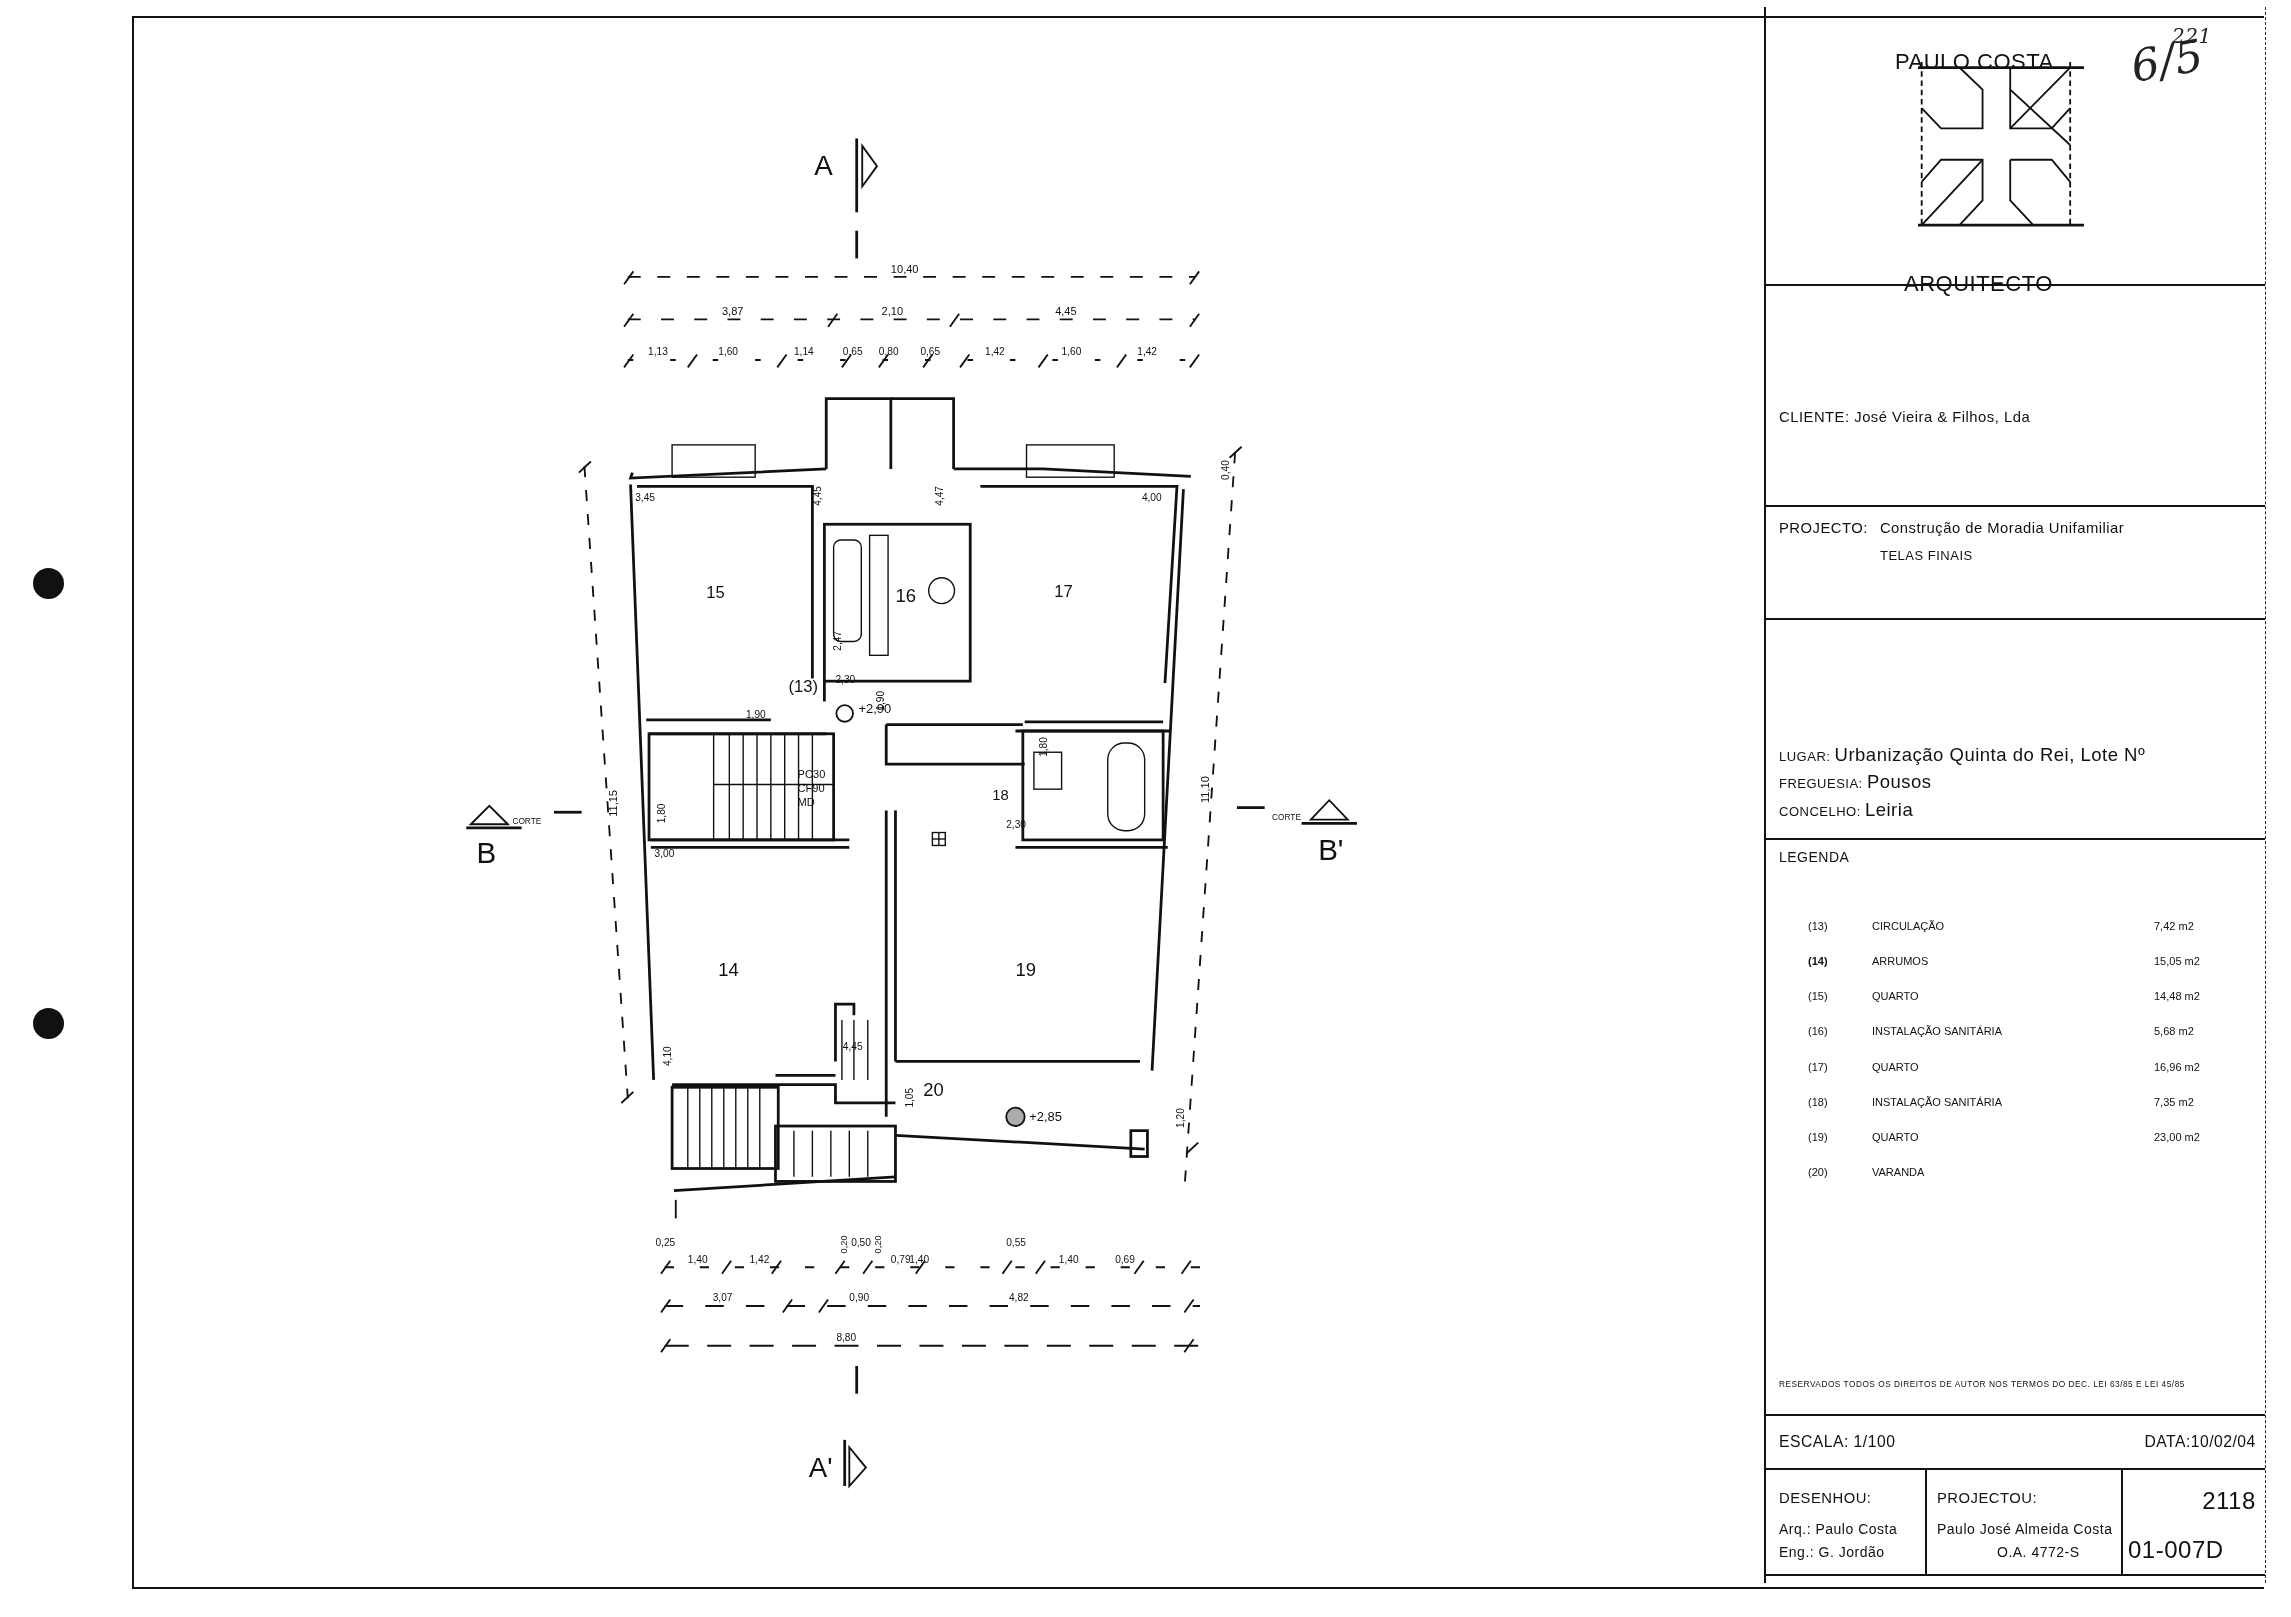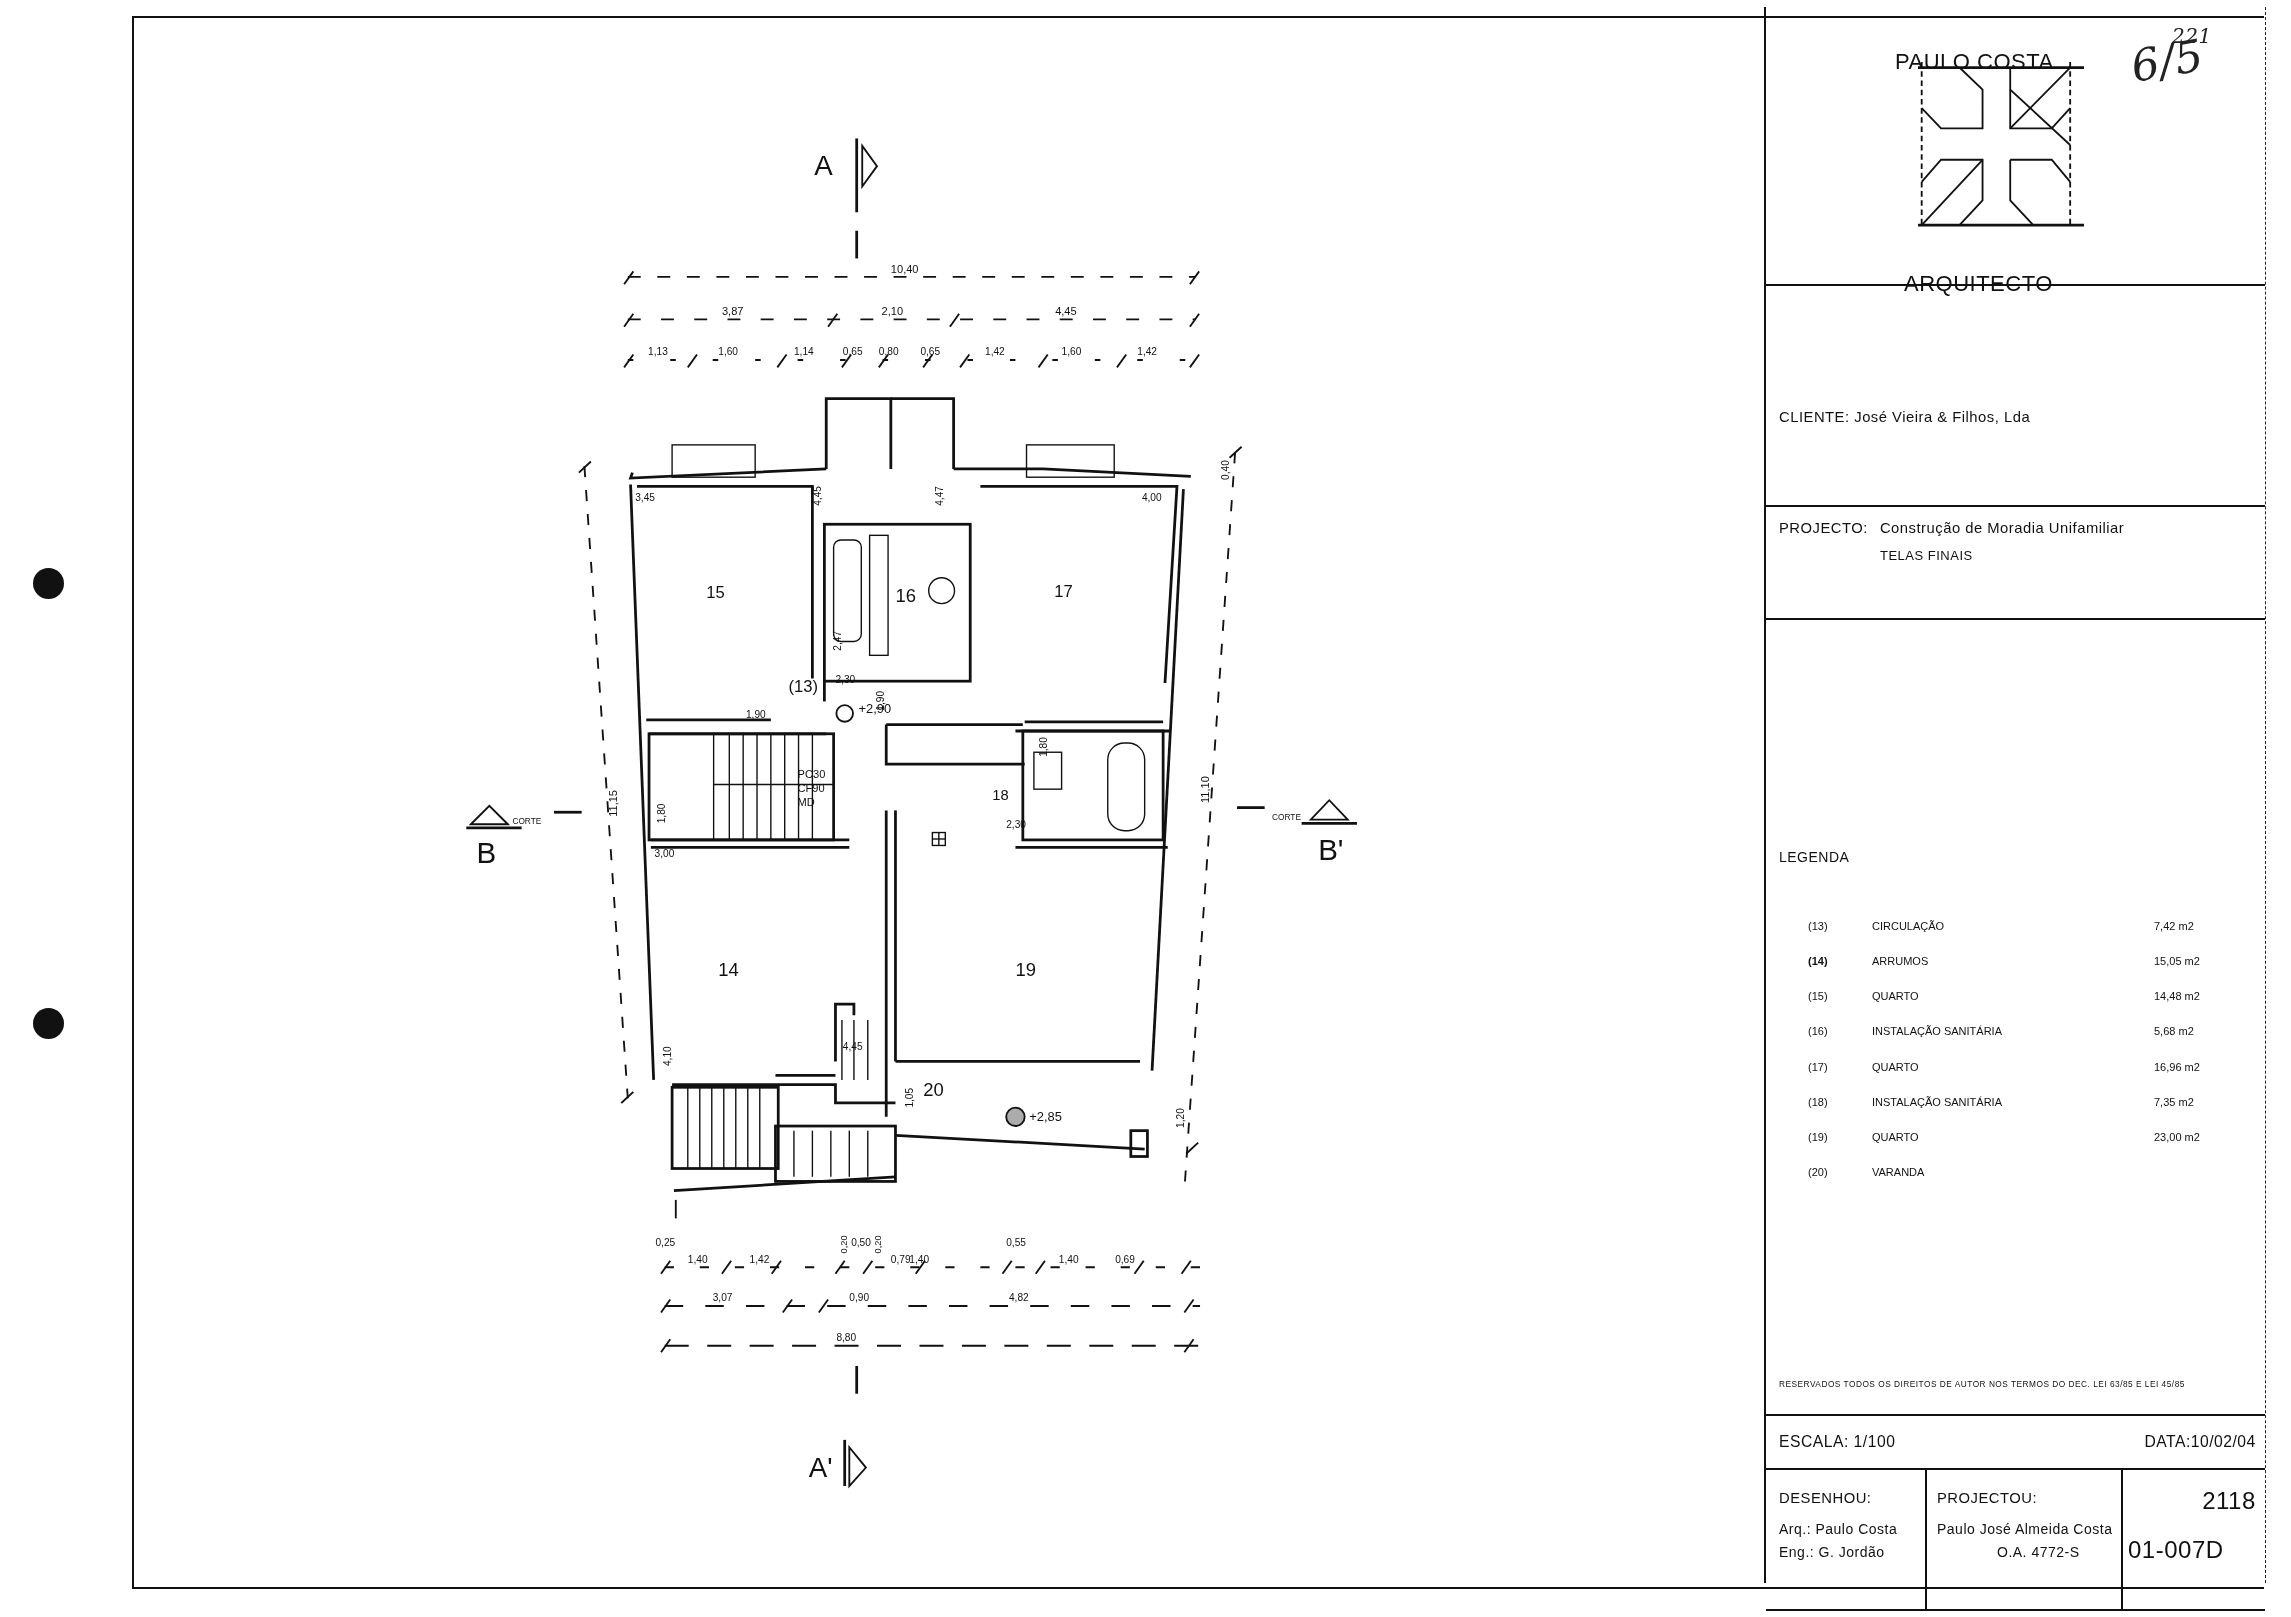--- a/index.html
+++ b/index.html
@@ -304,20 +304,34 @@
   </div>
 
   <div class="cell" style="top:389px;height:111px;">
     <div class="lbl" style="left:13px;top:13px;">
       <span>CLIENTE:</span>
       <span>José Vieira &amp; Filhos, Lda</span>
     </div>
   </div>
 
 
+  <div class="cell" style="top:722px;height:111px;">
+    <div class="lbl" style="left:13px;top:14.8px;font-size:13px;">
+      <span>LUGAR:</span>
+      <span style="font-size:18.5px;">Urbanização Quinta do Rei, Lote Nº</span>
+    </div>
+    <div class="lbl" style="left:13px;top:42px;font-size:13px;">
+      <span>FREGUESIA:</span>
+      <span style="font-size:18.5px;">Pousos</span>
+    </div>
+    <div class="lbl" style="left:13px;top:70px;font-size:13px;">
+      <span>CONCELHO:</span>
+      <span style="font-size:18.5px;">Leiria</span>
+    </div>
+  </div>
 
   <div class="cell" style="top:832px;height:577px;">
     <div class="lbl" style="left:13px;top:9.2px;font-size:14px;">LEGENDA</div>
     <div class="legend-row" style="top:81px;">
         <span style="left:42px;">(13)</span>
         <span style="left:106px;">CIRCULAÇÃO</span>
         <span style="left:388px;">7,42 m2</span>
       </div>
     <div class="legend-row" style="top:116px;">
         <span style="left:42px;font-weight:bold;">(14)</span>
@@ -355,21 +369,21 @@
         <span style="left:388px;"></span>
       </div>
     <div class="lbl" style="left:13px;top:540px;font-size:8.3px;">RESERVADOS TODOS OS DIREITOS DE AUTOR NOS TERMOS DO DEC. LEI 63/85 E LEI 45/85</div>
   </div>
 
   <div class="cell" style="top:1409px;height:54px;">
     <div class="lbl" style="left:13px;top:16.6px;font-size:15.7px;">ESCALA: 1/100</div>
     <div class="lbl" style="right:9.2px;top:16.6px;font-size:15.7px;margin-left:36px;">DATA:10/02/04</div>
   </div>
 
-  <div class="cell" style="top:1463px;height:141px;border-bottom:2.8px solid #111;">
+  <div class="cell" style="top:1463px;height:106px;border-bottom:2.8px solid #111;">
     <div style="position:absolute;left:159px;top:0;bottom:0;border-left:2.8px solid #111;"></div>
     <div style="position:absolute;left:355px;top:0;bottom:0;border-left:2.8px solid #111;"></div>
     <div class="lbl" style="left:13px;top:20px;">DESENHOU:</div>
     <div class="lbl" style="left:13px;top:51px;font-size:14px;">Arq.: Paulo Costa</div>
     <div class="lbl" style="left:13px;top:74px;font-size:14px;">Eng.: G. Jordão</div>
     <div class="lbl" style="left:171px;top:20px;">PROJECTOU:</div>
     <div class="lbl" style="left:171px;top:51px;font-size:14px;">Paulo José Almeida Costa</div>
     <div class="lbl" style="left:231px;top:74px;font-size:14px;">O.A. 4772-S</div>
     <div class="lbl" style="right:9.2px;top:16.6px;font-size:24px;">2118</div>
     <div class="lbl" style="left:362px;top:66px;font-size:24px;">01-007D</div>

